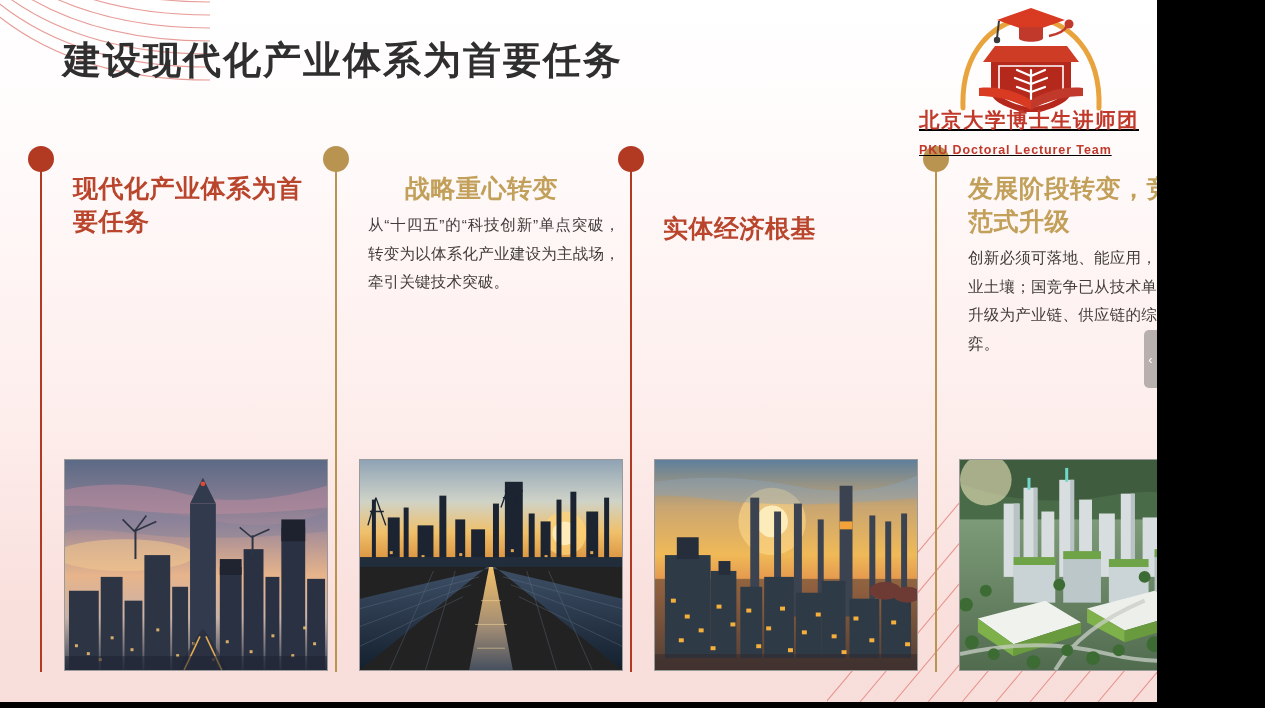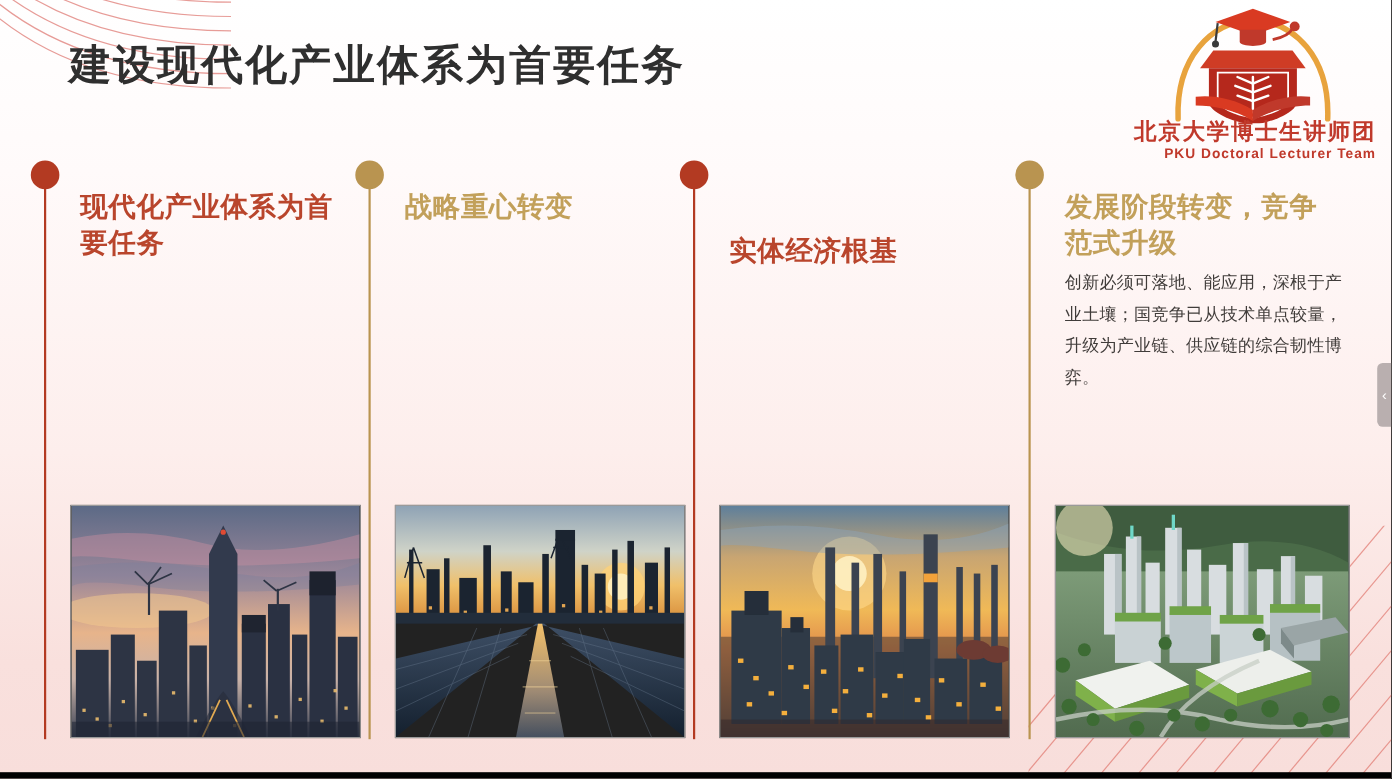--- a/index.html
+++ b/index.html
@@ -6,21 +6,21 @@
     margin: 0;
     padding: 0;
     background: #000;
   }
   body {
     font-family: "Liberation Sans", "DejaVu Sans", sans-serif;
   }
 
   .slide {
     position: relative;
-    width: 1265px;
+    width: 1157px;
     height: 708px;
     overflow: hidden;
     background: linear-gradient(to bottom, #ffffff 0%, #fffafa 22%, #fdeeec 58%, #f9e0dd 85%, #f8dedb 100%);
   }
 
   
   .bottom-strip {
     position: absolute;
     left: 0; right: 0; bottom: 0;
     height: 6px;
@@ -64,38 +64,39 @@
   }
 
   
   .logo {
     position: absolute;
     right: 14px;
     top: 4px;
     width: 224px;
     height: 158px;
     z-index: 12;
-    text-align: right;
+    text-align: left;
+    text-decoration: underline;
   }
   .logo-mark { display: block; margin: 0 auto; }
   .logo-cn {
     font-size: 20.5px;
     font-weight: bold;
     color: #c0392b;
     letter-spacing: 1.5px;
     line-height: 1;
     margin-top: -2px;
   }
   .logo-en {
     font-size: 12.5px;
     font-weight: bold;
     color: #c0392b;
     letter-spacing: 0.9px;
     line-height: 1.1;
-    margin-top: 3px;
+    margin-top: 13px;
   }
 
   
   .columns {
     position: absolute;
     left: 0;
     top: 146px;
     width: 1265px;
     height: 540px;
     z-index: 8;
@@ -336,21 +337,22 @@
           </g>
           <rect y="198" width="264" height="14" fill="#1d2331" opacity="0.55"></rect>
         </svg>
       </div>
     </div>
 
     <div class="col col-1">
       <div class="col-rule" style="background:#b99450;"></div>
       <div class="col-dot" style="background:#b99450;"></div>
       <div class="col-body">
-        <h2 class="col-heading" style="color:#c2a05a;">战略重心转变</h2>
+        <h2 class="col-heading" style="color:#c2a05a;margin-left:37px;">战略重心转变</h2>
+        <p class="col-text">从“十四五”的“科技创新”单点突破，转变为以体系化产业建设为主战场，牵引关键技术突破。</p>
       </div>
       <div class="col-photo">
         <svg viewBox="0 0 264 212" preserveAspectRatio="none">
           <defs>
             <linearGradient id="sky2" x1="0" y1="0" x2="0" y2="1">
               <stop offset="0%" stop-color="#8fa3b5"></stop>
               <stop offset="40%" stop-color="#cfd3c8"></stop>
               <stop offset="70%" stop-color="#f0c06a"></stop>
               <stop offset="100%" stop-color="#d98f3c"></stop>
             </linearGradient>

